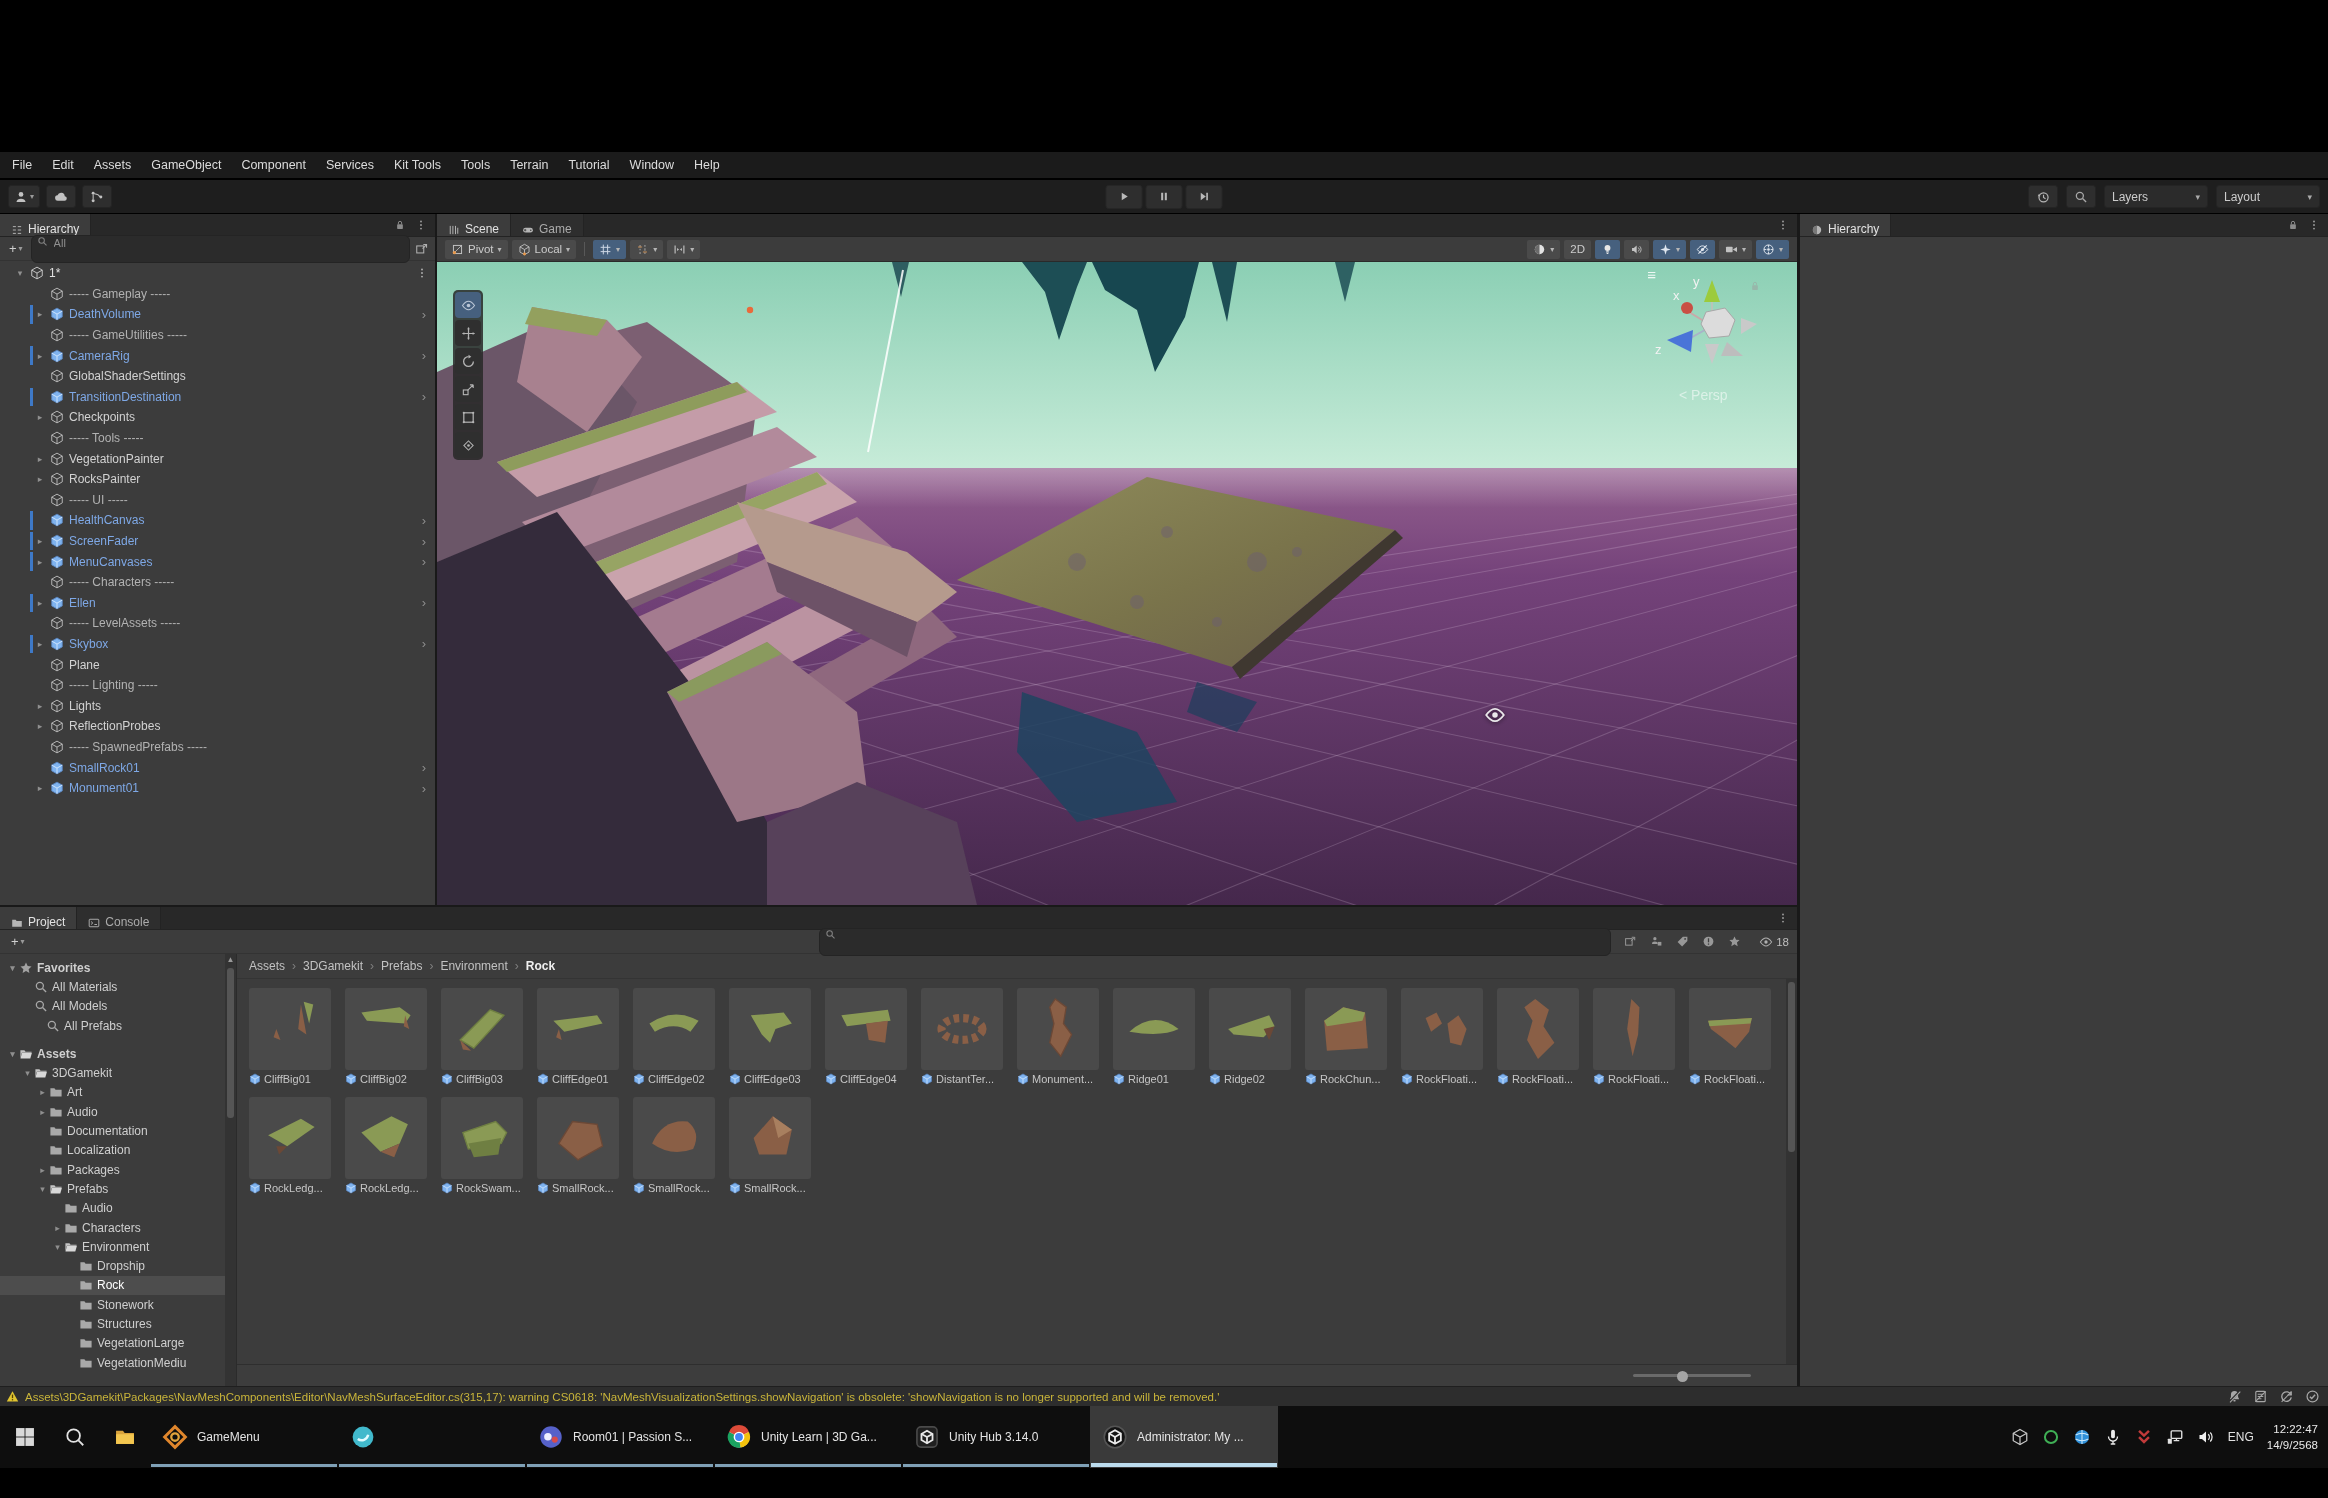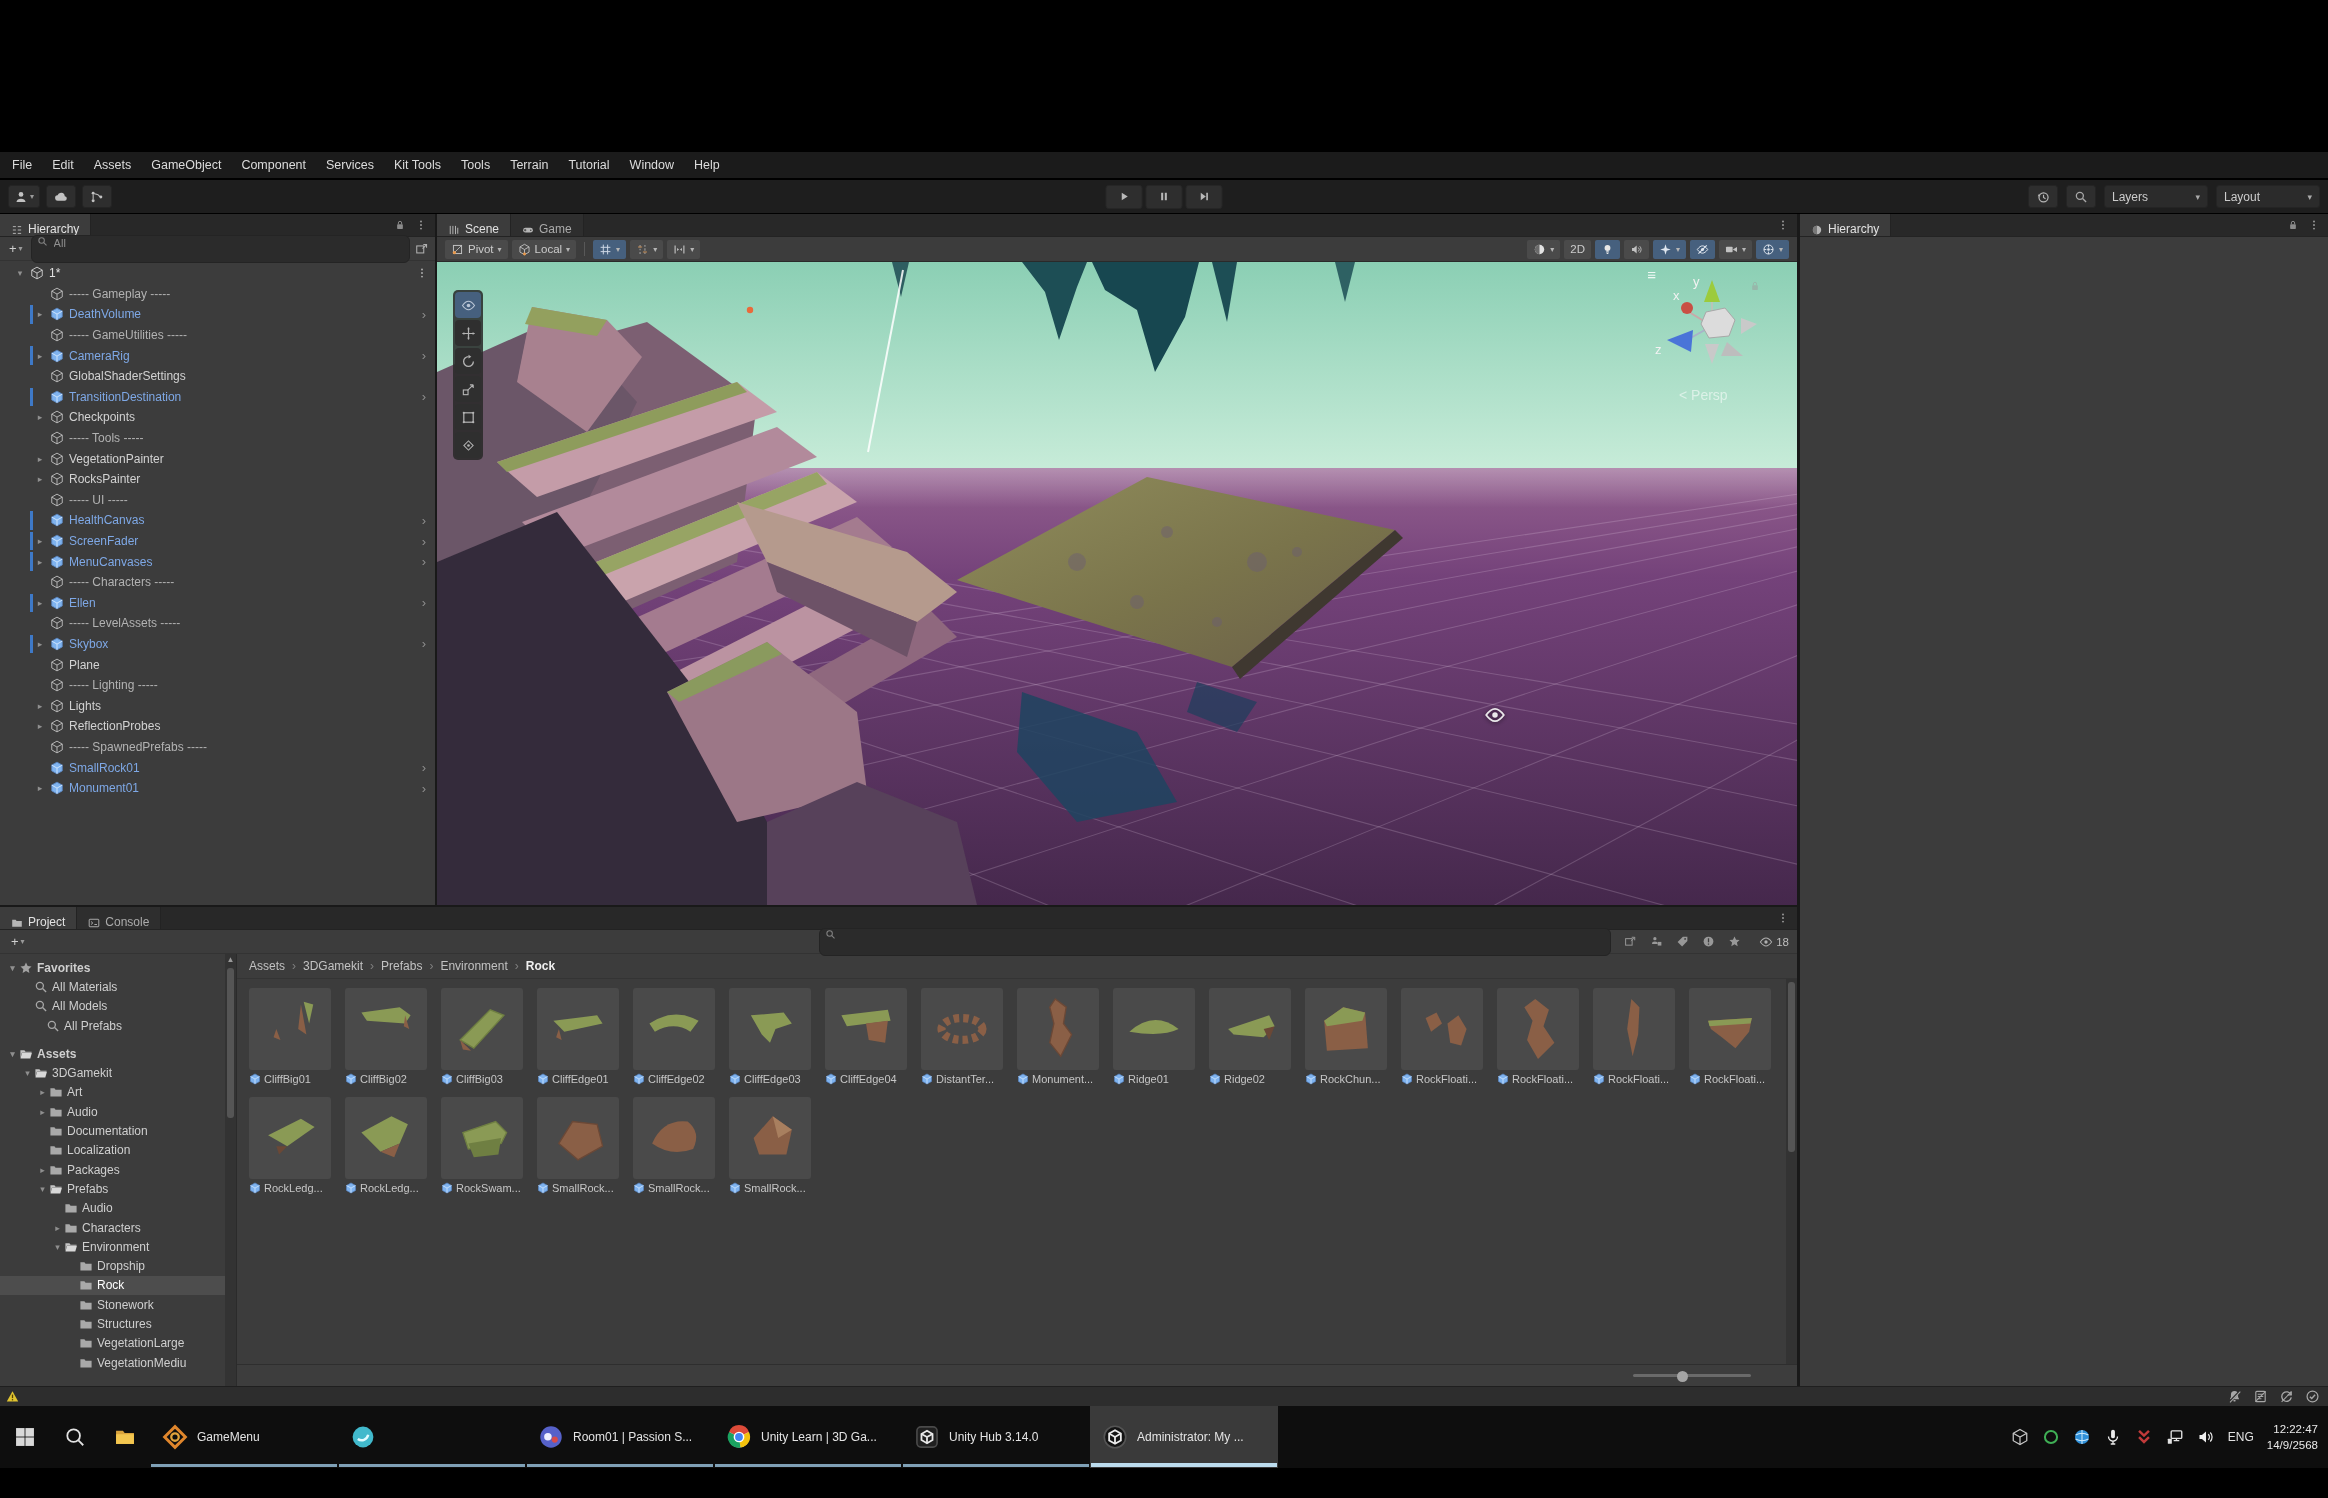--- a/index.html
+++ b/index.html
@@ -1667,20 +1667,21 @@
   </div>
 
   <div id="statusbar">
     <span class="icn">
         <svg viewBox="0 0 16 16">
           <path d="M8 1.6 15 14H1Z" fill="#e0c430"></path>
           <rect x="7.2" y="5.6" width="1.6" height="4.4" fill="#514000"></rect>
           <rect x="7.2" y="11.2" width="1.6" height="1.6" fill="#514000"></rect>
         </svg>
       </span>
+    <span>Assets\3DGamekit\Packages\NavMeshComponents\Editor\NavMeshSurfaceEditor.cs(315,17): warning CS0618: 'NavMeshVisualizationSettings.showNavigation' is obsolete: 'showNavigation is no longer supported and will be removed.'</span>
     <span id="sb-right">
         <span class="icn">
           <svg viewBox="0 0 16 16">
             <path d="M8 2.2a3.8 3.8 0 0 1 3.8 3.8v2.6L13 10.8H3L4.2 8.6V6A3.8 3.8 0 0 1 8 2.2Z" fill="#bdbdbd"></path>
             <rect x="6.7" y="11.6" width="2.6" height="1.7" rx="0.8" fill="#bdbdbd"></rect>
             <path d="m2.6 13.8 11-11.4" stroke="#2d2d2d" stroke-width="2.2"></path>
             <path d="m3.2 14.2 11-11.4" stroke="#bdbdbd" stroke-width="1.1"></path>
           </svg>
         </span>
         <span class="icn">

